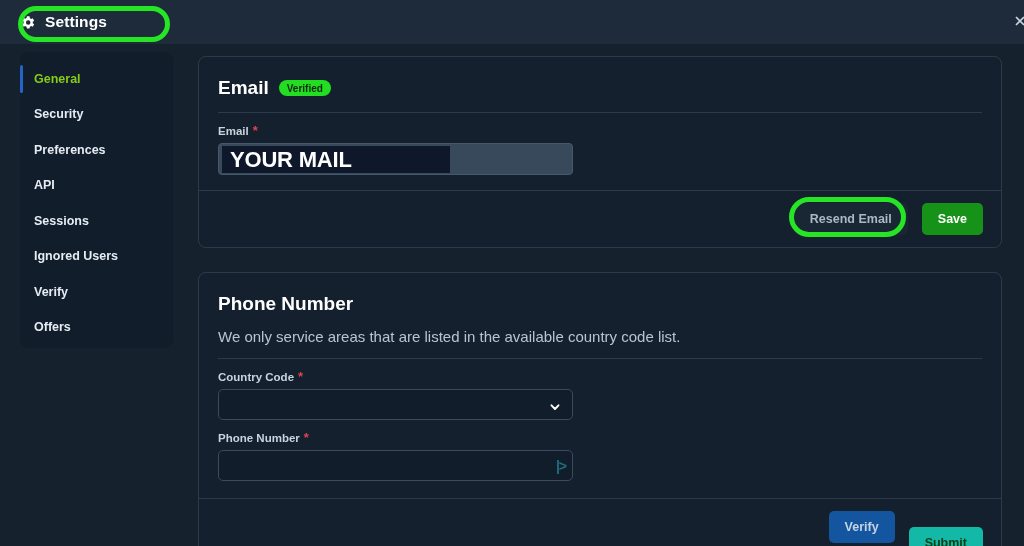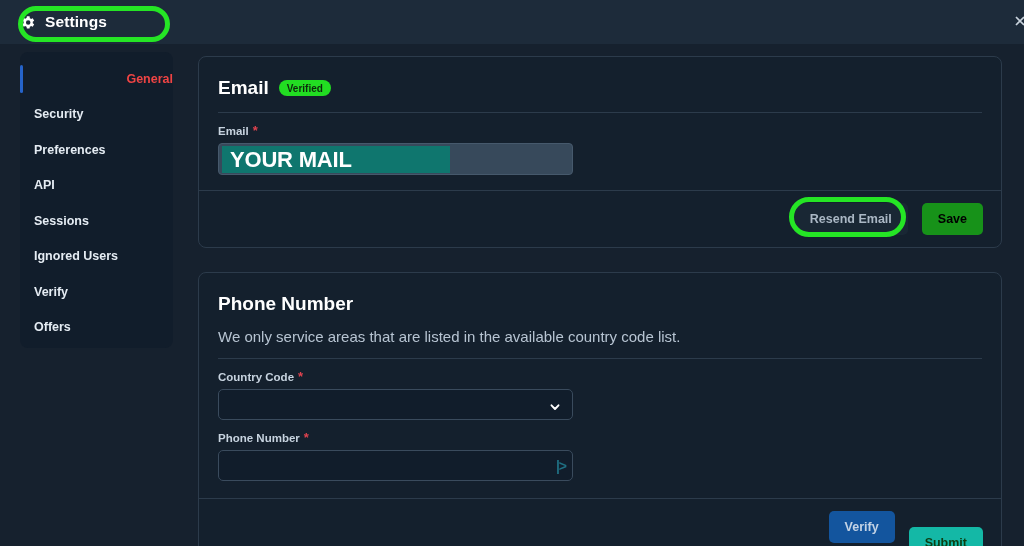--- a/index.html
+++ b/index.html
@@ -39,21 +39,21 @@
     padding: 9px 0;
   }
   .nav-item {
     position: relative;
     height: 35.5px;
     display: flex; align-items: center;
     padding-left: 14px;
     font-size: 12.5px; font-weight: bold; color: #e5ecf3;
     cursor: pointer;
   }
-  .nav-item.active { color: #ef4444; justify-content: flex-end; }
+  .nav-item.active { color: #84cc16; }
   .nav-item.active::before {
     content: ""; position: absolute; left: 0; top: 4px;
     width: 3px; height: 28px; background: #2563c9; border-radius: 2px;
   }
 
   
   .annot-ring {
     position: absolute;
     border: 5px solid #25e525;
     border-radius: 20px;
@@ -113,21 +113,21 @@
     width: 355px; height: 32px;
     background: #37495b;
     border: 1px solid #46596c;
     border-radius: 4px;
     position: relative;
     overflow: hidden;
   }
   .redact {
     position: absolute; left: 3px; top: 2px;
     width: 228px; height: 27px;
-    background: #0f766e;
+    background: #0f172a;
     display: flex; align-items: center; padding-left: 8px;
   }
   .redact-text {
     font-size: 22px; font-weight: bold; color: #ffffff;
     letter-spacing: -0.2px; white-space: nowrap;
   }
 
   .select-box {
     width: 355px; height: 31px;
     background: #111d2b;
@@ -151,21 +151,21 @@
     display: flex; align-items: center; justify-content: flex-end;
     gap: 14px; padding-right: 18px;
   }
   .btn {
     border: none; border-radius: 5px;
     font-size: 12.5px; font-weight: bold;
     height: 32px; padding: 0 16px;
     cursor: pointer; font-family: "Liberation Sans", sans-serif;
   }
   .btn-ghost { background: #192734; color: #aab7c4; }
-  .btn-green-disabled { background: #179219; color: #000000; }
+  .btn-green-disabled { background: #179219; color: #ffffff; }
   .btn-blue { background: #13559e; color: #c3d3e5; }
   .btn-green { background: #14b8a6; color: #0d3d11; margin-top: 32px; }
 </style>
 </head>
 <body>
 
 <div class="app">
 
   <div class="header">
     <div class="header-title-wrap">

